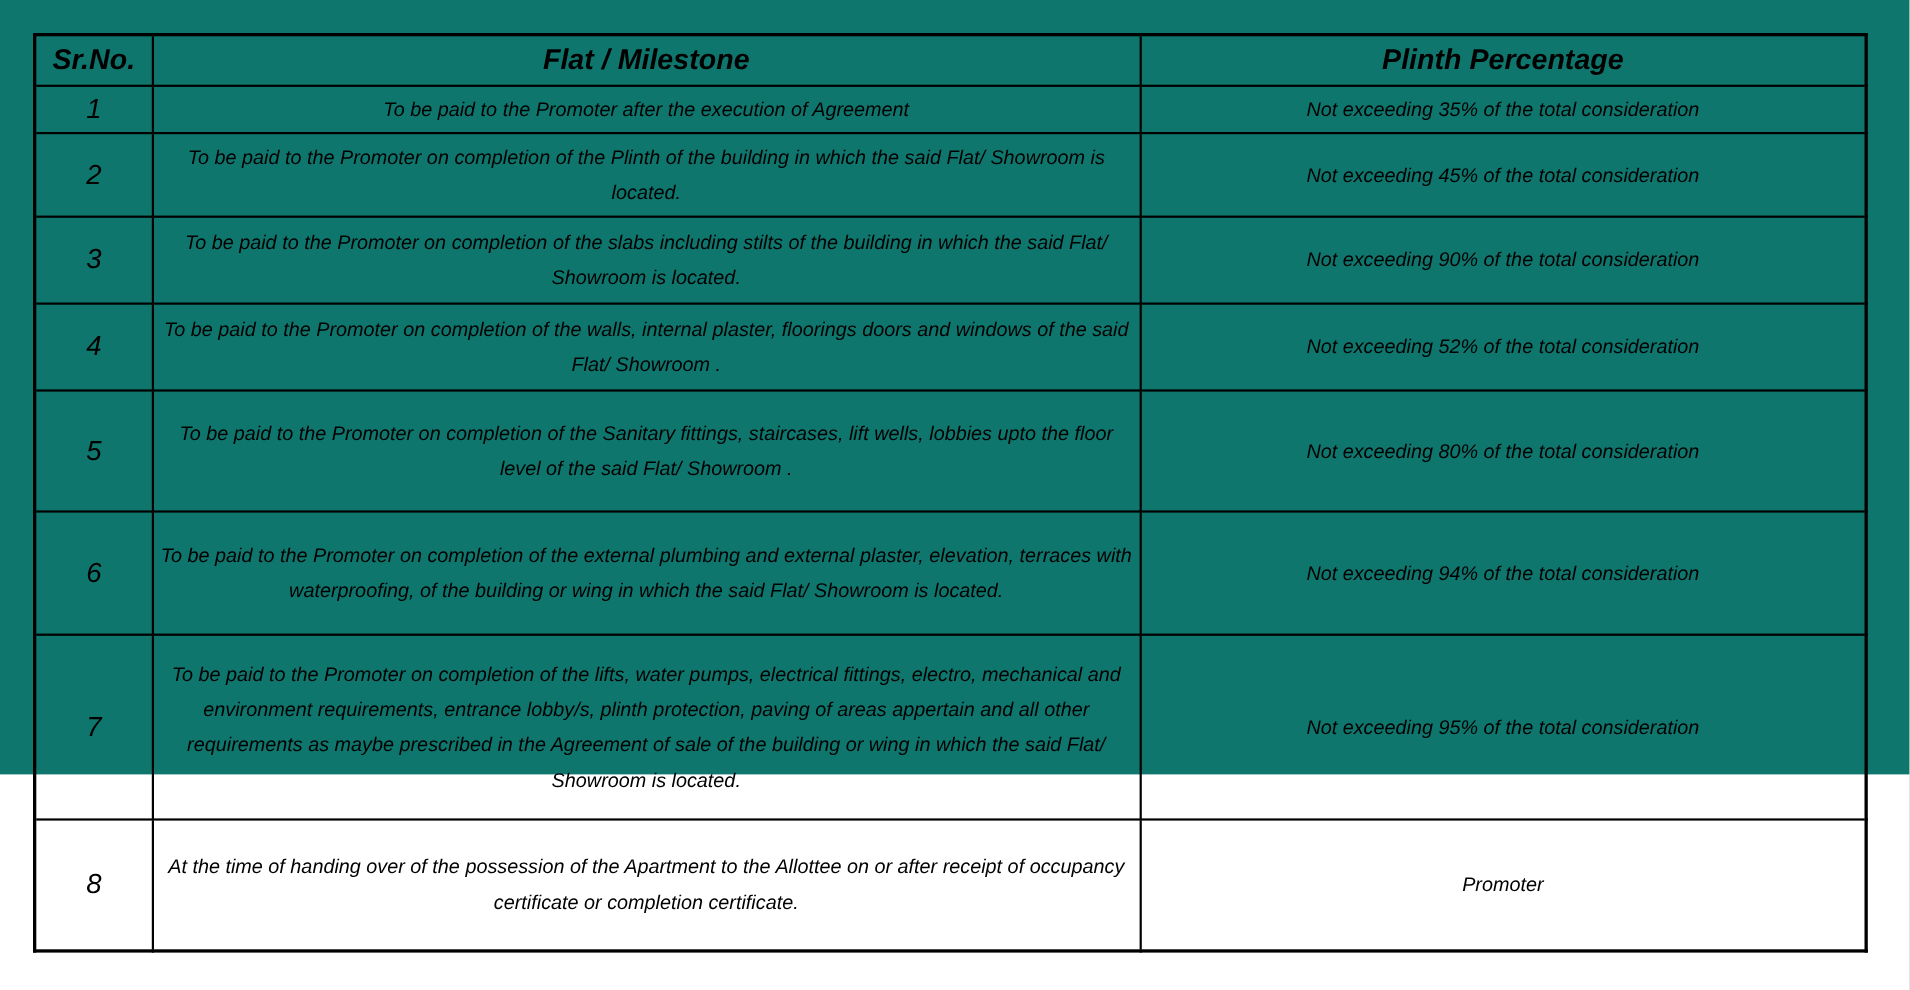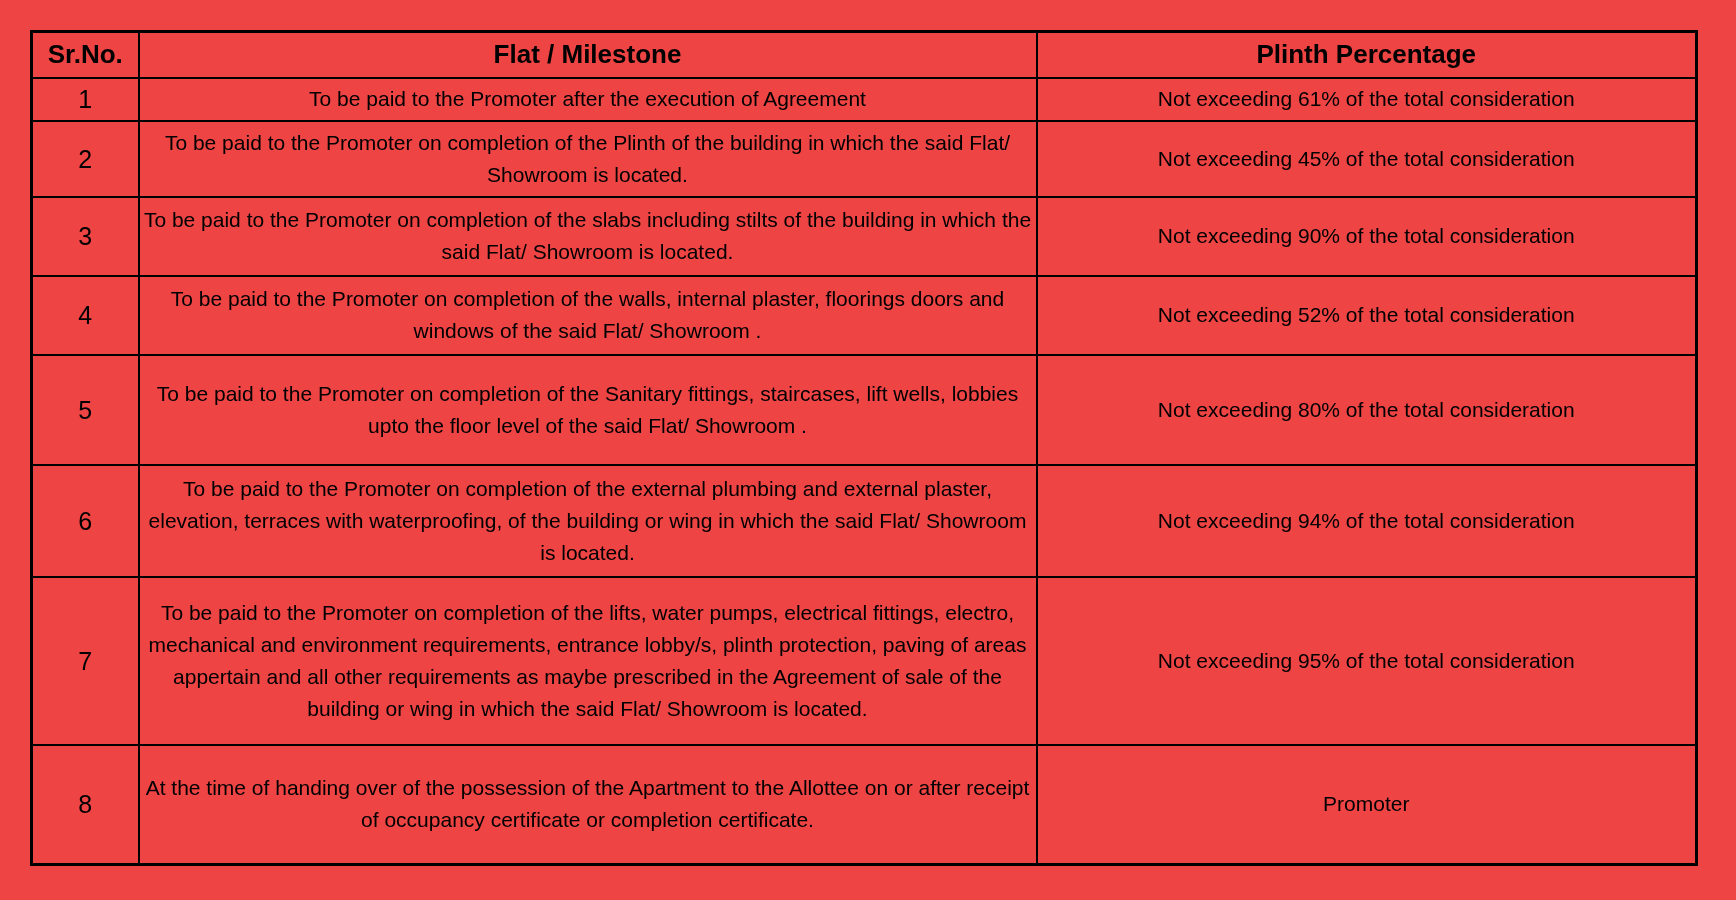--- a/index.html
+++ b/index.html
@@ -6,24 +6,25 @@
     margin: 0;
     padding: 0;
     background: #ffffff;
     width: 1736px;
     height: 900px;
     font-family: "Liberation Sans", sans-serif;
     color: #000000;
   }
   .page {
     width: 1736px;
-    height: 900px;
-    background: #ef4444;
+    height: 704px;
+    background: #0f766e;
     box-sizing: border-box;
     padding: 30px 0 0 30px;
+    font-style: italic;
   }
   table.schedule {
     border-collapse: collapse;
     table-layout: fixed;
     width: 1665px;
     border: 3px solid #000000;
   }
   table.schedule th,
   table.schedule td {
     border: 2px solid #000000;
@@ -37,21 +38,21 @@
   col.col-pay   { width: 660px; }
 
   thead th {
     height: 46px;
     font-size: 26px;
     font-weight: bold;
     line-height: 1.2;
     padding: 2px 6px;
   }
   tbody td {
-    font-size: 21px;
+    font-size: 18px;
     font-weight: normal;
     line-height: 32px;
     padding: 3px 4px;
   }
   td.srno-cell    { font-size: 25px; }
   td.payment-cell { padding: 3px 10px; }
 
   
   tbody tr:nth-child(1) { height: 43px;  }
   tbody tr:nth-child(2) { height: 76px;  }
@@ -76,21 +77,21 @@
       <tr>
         <th>Sr.No.</th>
         <th>Flat / Milestone</th>
         <th>Plinth Percentage</th>
       </tr>
     </thead>
     <tbody>
         <tr>
           <td class="srno-cell">1</td>
           <td class="stage-cell">To be paid to the Promoter after the execution of Agreement</td>
-          <td class="payment-cell">Not exceeding 61% of the total consideration</td>
+          <td class="payment-cell">Not exceeding 35% of the total consideration</td>
         </tr>
         <tr>
           <td class="srno-cell">2</td>
           <td class="stage-cell">To be paid to the Promoter on completion of the Plinth of the building in which the said Flat/ Showroom is located.</td>
           <td class="payment-cell">Not exceeding 45% of the total consideration</td>
         </tr>
         <tr>
           <td class="srno-cell">3</td>
           <td class="stage-cell">To be paid to the Promoter on completion of the slabs including stilts of the building in which the said Flat/ Showroom is located.</td>
           <td class="payment-cell">Not exceeding 90% of the total consideration</td>

